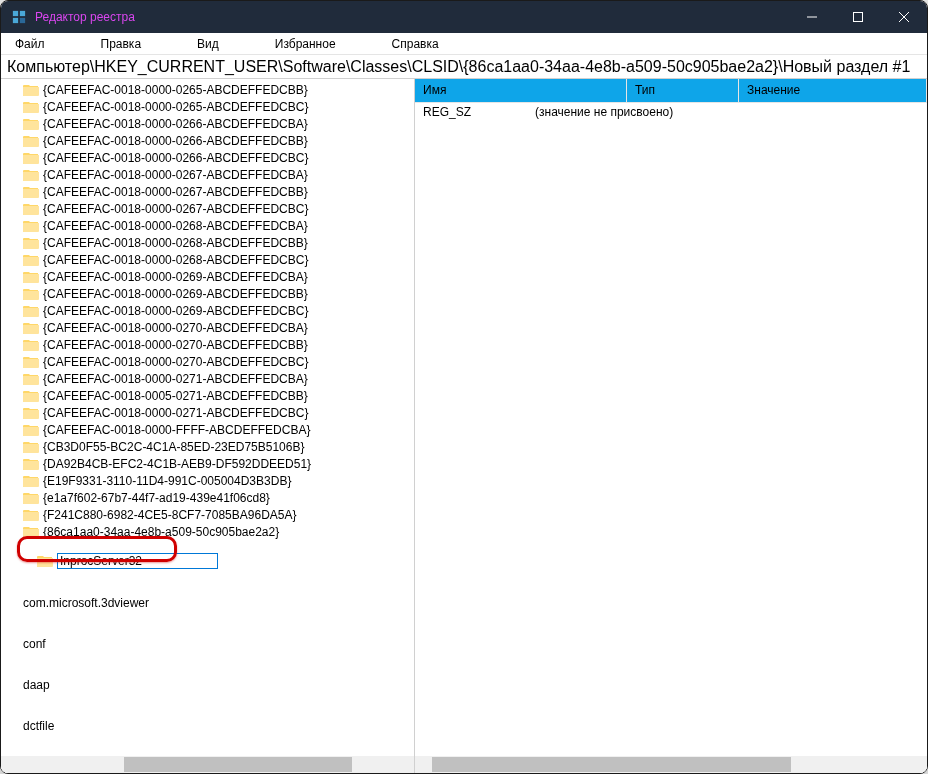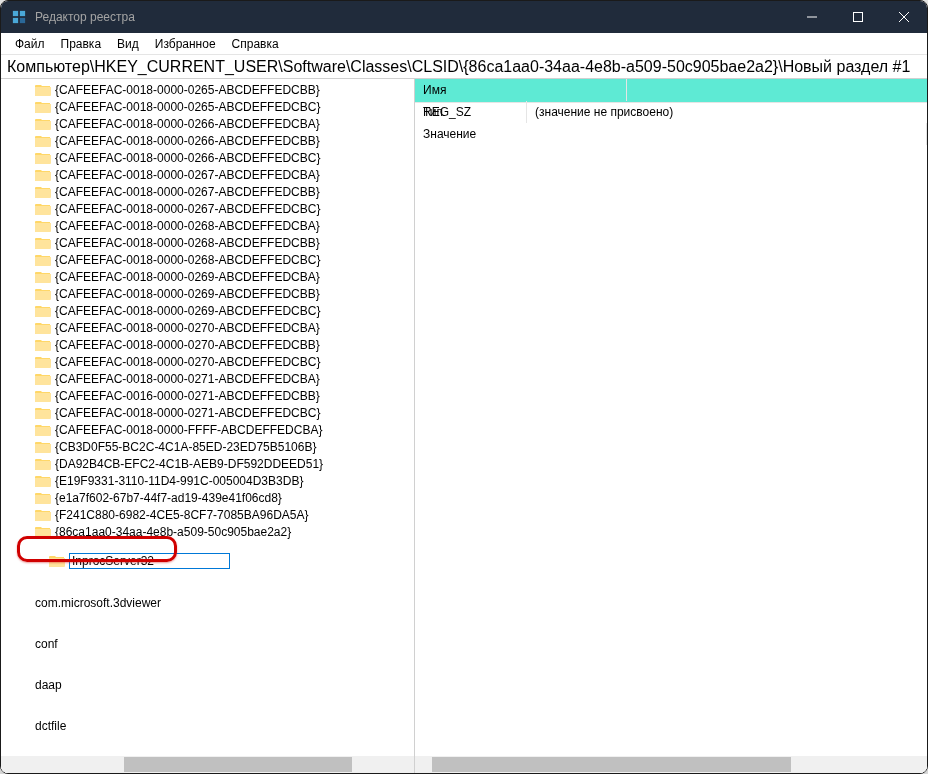--- a/index.html
+++ b/index.html
@@ -1,41 +1,41 @@
 <!DOCTYPE html>
 <html><head>
 <meta charset="utf-8">
 <style>
 * { margin: 0; padding: 0; box-sizing: border-box; font-family: 'Segoe UI', Tahoma, sans-serif; }
 body { background: #f0f0f0; overflow: hidden; }
 .window { width: 928px; height: 774px; background: #fff; border: 1px solid #1a1a1a; border-radius: 8px; overflow: hidden; display: flex; flex-direction: column; box-shadow: 0 4px 20px rgba(0,0,0,0.3); }
-.titlebar { height: 32px; background: #202b3b; display: flex; align-items: center; padding: 0 0 0 10px; color: #a3a3a3; font-size: 12px; }
+.titlebar { height: 32px; background: #202b3b; display: flex; align-items: center; padding: 0 0 0 10px; color: #d946ef; font-size: 12px; }
 .titlebar-icon { width: 16px; height: 16px; margin-right: 8px; display: inline-flex; align-items: center; justify-content: center; }
 .titlebar-icon svg { width: 14px; height: 14px; }
 .titlebar-title { flex: 1; }
 .win-controls { display: flex; height: 100%; }
 .win-btn { width: 46px; height: 100%; display: flex; align-items: center; justify-content: center; color: #fff; font-size: 10px; }
-.menubar { height: 22px; background: #fff; display: flex; align-items: center; padding: 0 6px; font-size: 12px; border-bottom: 1px solid #e5e5e5; }
+.menubar { height: 22px; background: #fff; display: flex; align-items: center; padding: 0 6px; font-size: 12px; border-bottom: 1px solid #e5e5e5; gap: 40px; }
 .menu-item { padding: 2px 8px; cursor: default; }
 .addressbar { height: 24px; background: #fff; border-bottom: 1px solid #d0d0d0; display: flex; align-items: center; padding: 0 6px; font-size: 16px; }
 .content { flex: 1; display: flex; overflow: hidden; background: #fff; }
 .tree-panel { width: 414px; border-right: 1px solid #d0d0d0; display: flex; flex-direction: column; overflow: hidden; background: #fff; position: relative; }
-.tree-scroll { flex: 1; overflow-y: auto; overflow-x: auto; padding: 2px 12px; }
+.tree-scroll { flex: 1; overflow-y: auto; overflow-x: auto; padding: 2px 0; }
 .tree-item { display: flex; align-items: center; height: 17px; padding-left: 22px; font-size: 12px; white-space: nowrap; cursor: default; }
 .tree-item.no-icon { padding-left: 22px; margin-top: 24px; }
 .folder-icon { width: 16px; height: 14px; margin-right: 4px; display: inline-block; flex-shrink: 0; }
 .folder-icon svg { width: 16px; height: 14px; display: block; }
 .edit-item { display: flex; align-items: center; height: 18px; padding-left: 36px; margin: 12px 0; }
 .edit-box { border: 1px solid #0078d7; background: #fff; font-size: 12px; padding: 0 2px; height: 16px; line-height: 14px; min-width: 110px; font-family: inherit; }
 .highlight-rect { position: absolute; border: 3px solid #d00000; border-radius: 10px; left: 16px; top: 550px; width: 160px; height: 26px; pointer-events: none; z-index: 5; box-shadow: 0 1px 2px rgba(208,0,0,0.4); }
 .h-scrollbar { height: 17px; background: #f0f0f0; display: flex; align-items: center; }
 .h-track { flex: 1; height: 17px; background: #f0f0f0; position: relative; margin: 0 17px; }
 .h-thumb { position: absolute; height: 15px; top: 1px; background: #c0c0c0; border-radius: 0; }
 .list-panel { flex: 1; display: flex; flex-direction: column; overflow: hidden; }
-.list-header { height: 24px; display: flex; border-bottom: 1px solid #e5e5e5; background: #5eead4; flex-direction: column; }
+.list-header { height: 24px; display: flex; border-bottom: 1px solid #e5e5e5; background: #0ea5e9; }
 .list-header-cell { padding: 4px 8px; font-size: 12px; border-right: 1px solid #e5e5e5; cursor: default; }
 .list-body { flex: 1; overflow: auto; }
 .list-row { display: flex; height: 18px; align-items: center; font-size: 12px; }
 .list-cell { padding: 0 8px; overflow: hidden; white-space: nowrap; }
 .value-icon { width: 16px; height: 16px; margin-right: 4px; display: inline-flex; align-items: center; justify-content: center; flex-shrink: 0; }
 .value-icon svg { width: 14px; height: 14px; }
 .list-h-scrollbar { height: 17px; background: #f0f0f0; display: flex; }
 .tree-scroll::-webkit-scrollbar { width: 17px; height: 17px; }
 .tree-scroll::-webkit-scrollbar-track { background: #f0f0f0; }
 .tree-scroll::-webkit-scrollbar-thumb { background: #c0c0c0; }
@@ -251,21 +251,21 @@
             </span>
             <span>{CAFEEFAC-0018-0000-0271-ABCDEFFEDCBA}</span>
           </div>
           <div class="tree-item">
             <span class="folder-icon">
               <svg viewBox="0 0 16 14">
                 <path d="M1 2h5l1 1h8v9a1 1 0 0 1-1 1H1a1 1 0 0 1-1-1V3a1 1 0 0 1 1-1z" fill="#ffd768"></path>
                 <path d="M0 4h16v8a1 1 0 0 1-1 1H1a1 1 0 0 1-1-1z" fill="#ffe49c"></path>
               </svg>
             </span>
-            <span>{CAFEEFAC-0016-0000-0271-ABCDEFFEDCBB}</span>
+            <span>{CAFEEFAC-0018-0005-0271-ABCDEFFEDCBB}</span>
           </div>
           <div class="tree-item">
             <span class="folder-icon">
               <svg viewBox="0 0 16 14">
                 <path d="M1 2h5l1 1h8v9a1 1 0 0 1-1 1H1a1 1 0 0 1-1-1V3a1 1 0 0 1 1-1z" fill="#ffd768"></path>
                 <path d="M0 4h16v8a1 1 0 0 1-1 1H1a1 1 0 0 1-1-1z" fill="#ffe49c"></path>
               </svg>
             </span>
             <span>{CAFEEFAC-0018-0000-0271-ABCDEFFEDCBC}</span>
           </div>

